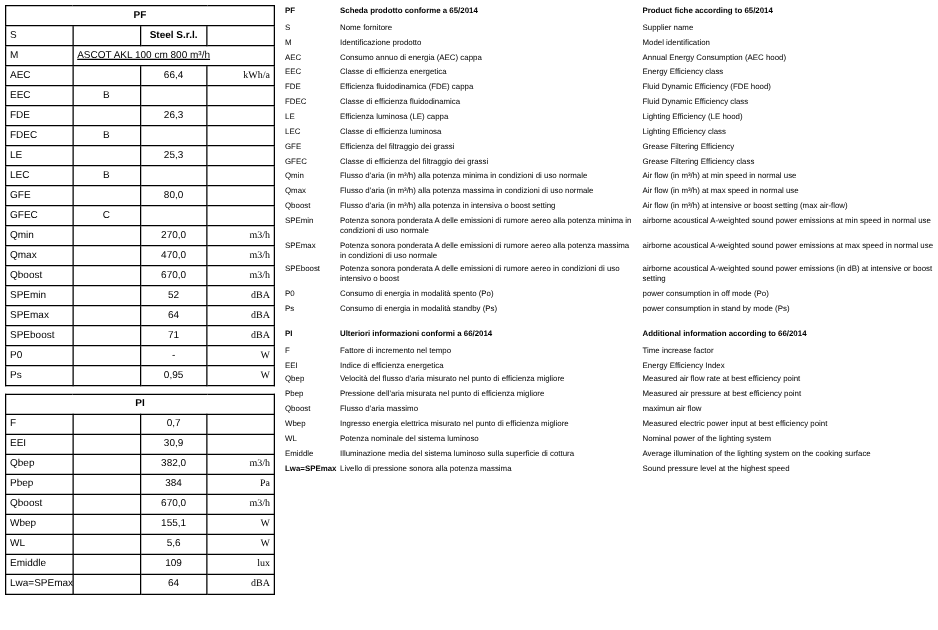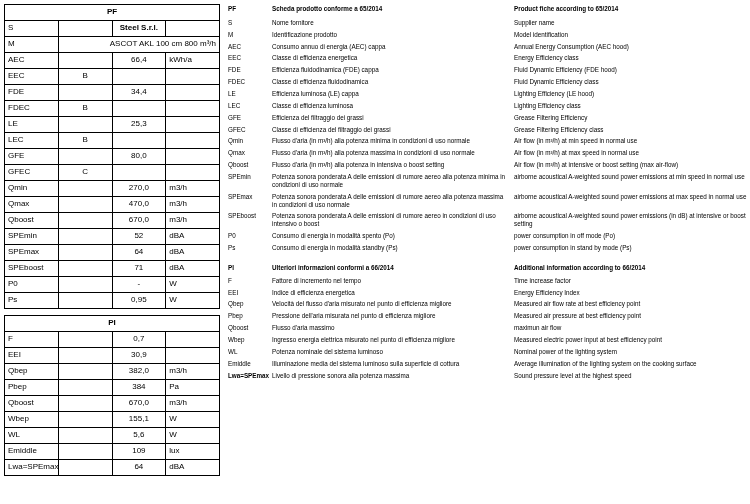--- a/index.html
+++ b/index.html
@@ -38,31 +38,32 @@
     border: 1px solid #000;
     padding: 1px 3px;
     font-size: 8px;
     height: 13px;
     vertical-align: middle;
     line-height: 1.05;
   }
   td.c-label { width: 60px; text-align: left; }
   td.c-class { width: 26px; text-align: center; }
   td.c-value { width: 62px; text-align: center; padding-right: 6px; }
-  td.c-unit  { width: 52px; text-align: left; padding-left: 5px; }
+  td.c-unit  { width: 52px; text-align: right; padding-left: 5px; font-family: Liberation Serif, serif; }
   td.title {
     text-align: center;
     font-weight: bold;
     font-size: 10px;
     height: 15px;
   }
   td.subtitle {
-    text-align: right;
+    text-align: left;
     font-size: 6px;
     height: 12px;
+    text-decoration: underline;
   }
   .gap { height: 6px; }
 
   
   .right-wrap {
     position: absolute;
     left: 228px;
     top: 5px;
     width: 518px;
   }
@@ -115,21 +116,21 @@
         </tr>
         <tr>
           <td class="c-label">EEC</td>
           <td class="c-class">B</td>
           <td class="c-value"></td>
           <td class="c-unit"></td>
         </tr>
         <tr>
           <td class="c-label">FDE</td>
           <td class="c-class"></td>
-          <td class="c-value">34,4</td>
+          <td class="c-value">26,3</td>
           <td class="c-unit"></td>
         </tr>
         <tr>
           <td class="c-label">FDEC</td>
           <td class="c-class">B</td>
           <td class="c-value"></td>
           <td class="c-unit"></td>
         </tr>
         <tr>
           <td class="c-label">LE</td>

